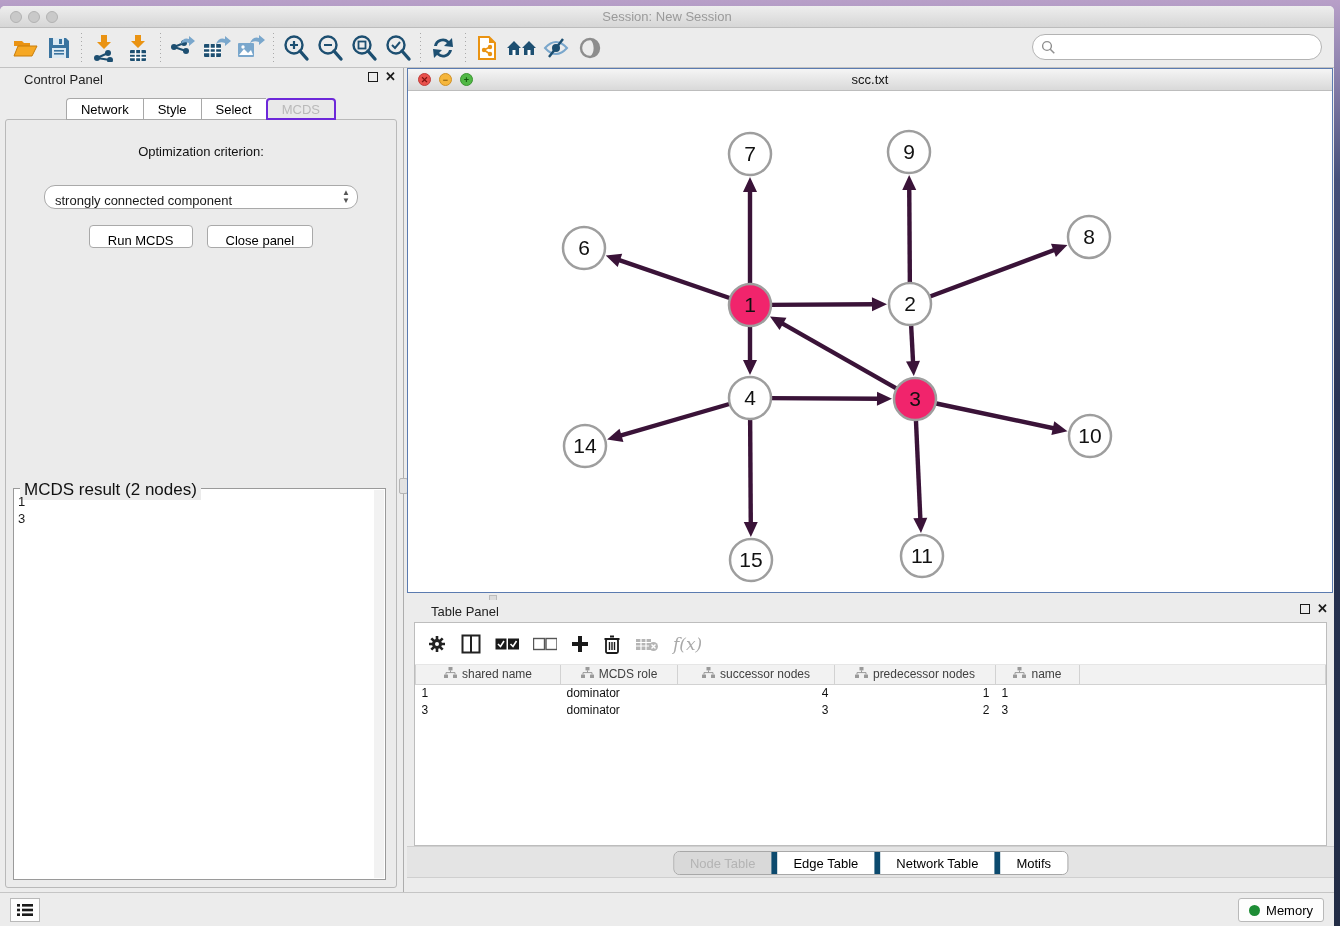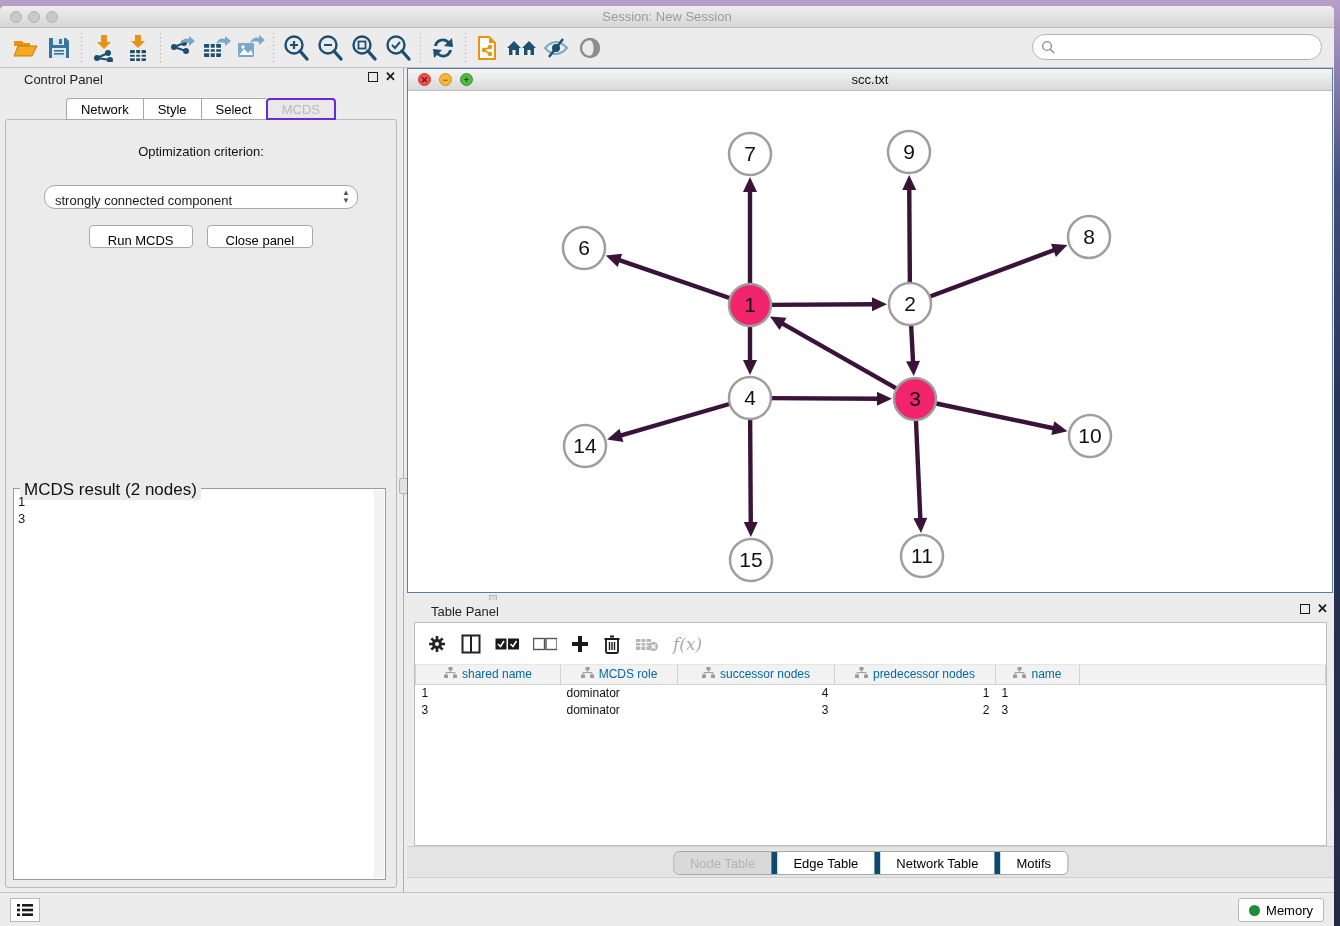--- a/index.html
+++ b/index.html
@@ -94,21 +94,21 @@
   .table-panel { position:absolute; left:407px; top:532px; right:0; bottom:0; background:#ececec; }
   .tp-inner { position:absolute; left:7px; right:7px; top:22px; bottom:46px;
     background:#fff; border:1px solid #bdbdbd; }
   .tp-toolbar { height:42px; background:#fff; display:flex; align-items:center; gap:14px;
     padding-left:12px; border-bottom:1px solid #e6e6e6; }
   .tp-btn { background:none; border:none; cursor:pointer; display:flex; align-items:center; }
   .fx { font-family:"DejaVu Serif", serif; font-style:italic; font-size:17px; color:#a9a9a9; }
 
   table.node-table { border-collapse:collapse; width:100%; table-layout:fixed; font-size:12px; }
   .node-table th { height:19px; background:#f2f2f2; border:1px solid #d2d2d2; border-top:none;
-    font-weight:normal; color:#0369a1; text-align:center; position:relative; padding:0 4px; }
+    font-weight:normal; color:#404040; text-align:center; position:relative; padding:0 4px; }
   .node-table th .hdr { display:flex; align-items:center; justify-content:center; gap:5px; }
   .node-table td { height:17px; padding:0 6px; color:#111; border:none; }
   .al { text-align:left; } .ar { text-align:right; }
 
   .tp-tabs-strip { position:absolute; left:0; right:0; bottom:14px; height:32px;
     background:#e4e4e4; border-top:1px solid #cfcfcf; border-bottom:1px solid #cfcfcf; }
   .tp-tabs { position:absolute; left:50%; transform:translateX(-50%); top:4px; display:flex;
     border:1px solid #a8a8a8; border-radius:6px; overflow:hidden; }
   .tp-tab { height:22px; padding:0 16px; background:#fff; border:none; border-right:6px solid #0c4a6e;
     font-size:13px; font-family:inherit; cursor:pointer; }

